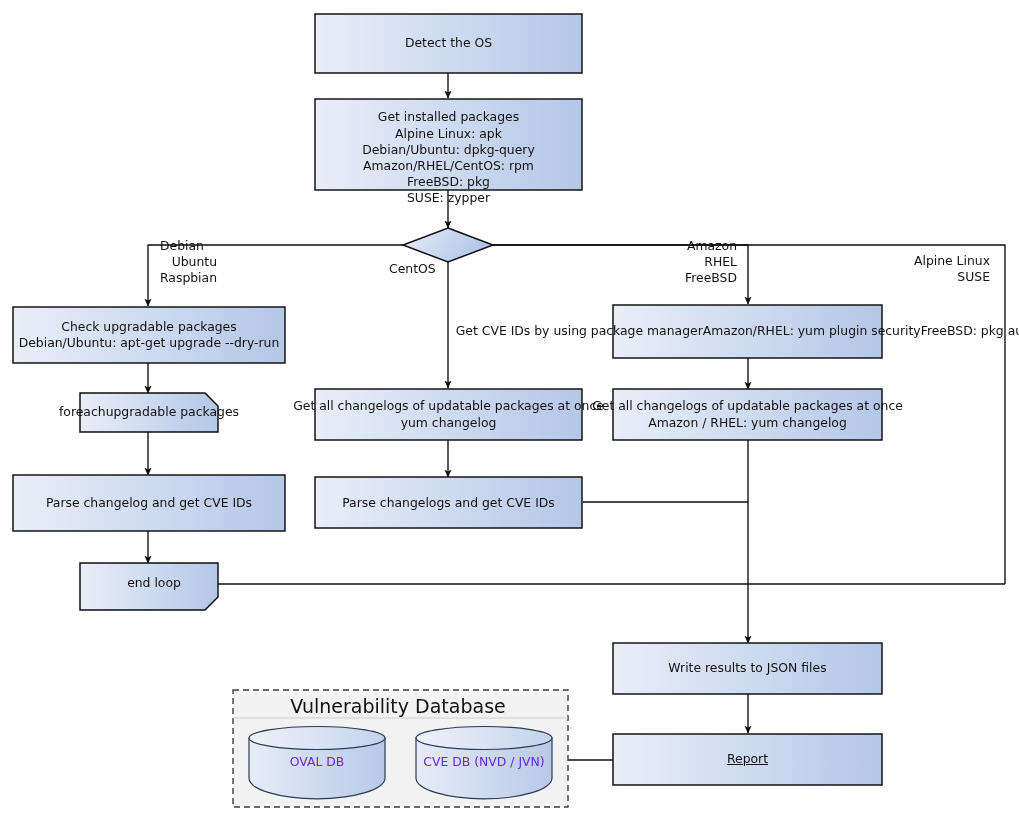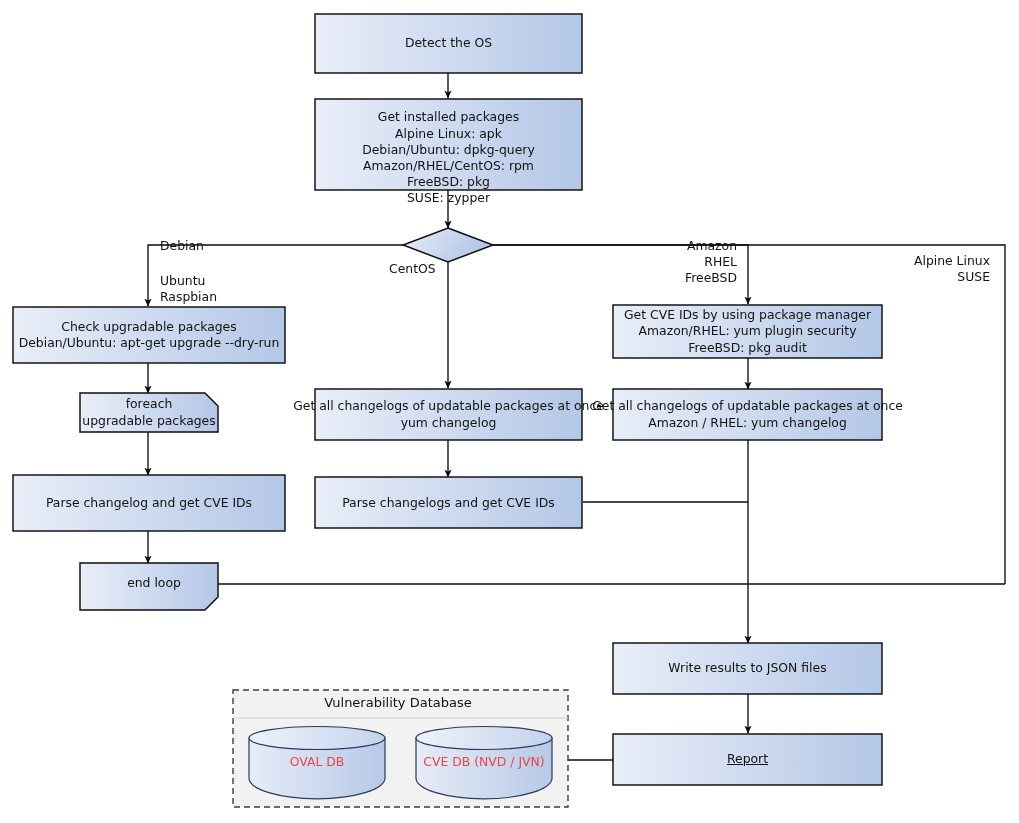--- a/index.html
+++ b/index.html
@@ -14,24 +14,24 @@
     pointer-events:none;white-space:nowrap;
   }
   .edge-label{
     position:absolute;color:#121212;font-size:12.4px;line-height:16.2px;
     white-space:nowrap;
   }
   .lbl-left{text-align:left;}
   .lbl-right{text-align:right;}
   .db-label{
     position:absolute;display:flex;align-items:center;justify-content:center;
-    color:#ef4444;font-size:12.4px;white-space:nowrap;
+    color:#6d28d9;font-size:12.4px;white-space:nowrap;
   }
   .panel-title{
-    position:absolute;color:#121212;font-size:13px;white-space:nowrap;
+    position:absolute;color:#121212;font-size:19px;white-space:nowrap;
     text-align:center;
   }
 </style>
 </head>
 <body>
 
 <div id="canvas">
 
   <svg class="layer" viewBox="0 0 1019 823" xmlns="http://www.w3.org/2000/svg">
     <defs>
@@ -124,21 +124,21 @@
     <div>Get installed packages</div>
     <div>Alpine Linux: apk</div>
     <div>Debian/Ubuntu: dpkg-query</div>
     <div>Amazon/RHEL/CentOS: rpm</div>
     <div>FreeBSD: pkg</div>
     <div>SUSE: zypper</div>
   </div>
 
   <div class="edge-label lbl-left" style="left:160px;top:238px;">
     <div>Debian</div>
-    <div style="text-align:left;margin-top:19px;">Ubuntu</div>
+    <div style="text-align:right;">Ubuntu</div>
     <div style="text-align:right;">Raspbian</div>
   </div>
 
   <div class="edge-label" style="left:389px;top:261px;">
     <div>CentOS</div>
   </div>
 
   <div class="edge-label lbl-right" style="left:640px;top:238px;width:97px;">
     <div>Amazon</div>
     <div>RHEL</div>
@@ -148,39 +148,39 @@
   <div class="edge-label lbl-right" style="left:870px;top:253px;width:120px;">
     <div>Alpine Linux</div>
     <div>SUSE</div>
   </div>
 
   <div class="node-text" style="left:13px;top:307px;width:272px;height:56px;flex-direction:column;text-align:right;">
     <div>Check upgradable packages</div>
     <div>Debian/Ubuntu: apt-get upgrade --dry-run</div>
   </div>
 
-  <div class="node-text" style="left:80px;top:393px;width:138px;height:39px;flex-direction:column;">
+  <div class="node-text" style="left:80px;top:393px;width:138px;height:39px;flex-direction:row;">
     <div>foreach</div>
     <div>upgradable  packages</div>
   </div>
 
   <div class="node-text" style="left:13px;top:475px;width:272px;height:56px;flex-direction:column;">
     <div>Parse changelog and get  CVE IDs</div>
   </div>
 
   <div class="node-text" style="left:80px;top:563px;width:148px;height:40px;">end loop</div>
 
   <div class="node-text" style="left:315px;top:389px;width:267px;height:51px;flex-direction:column;">
     <div>Get all changelogs of updatable packages at once</div>
     <div>yum changelog</div>
   </div>
 
   <div class="node-text" style="left:315px;top:477px;width:267px;height:53px;">Parse changelogs and get CVE IDs</div>
 
-  <div class="node-text" style="left:613px;top:305px;width:269px;height:53px;flex-direction:column;">
+  <div class="node-text" style="left:613px;top:305px;width:269px;height:53px;flex-direction:row;">
     <div>Get CVE IDs by using package manager</div>
     <div>Amazon/RHEL: yum plugin security</div>
     <div>FreeBSD: pkg audit</div>
   </div>
 
   <div class="node-text" style="left:613px;top:389px;width:269px;height:51px;flex-direction:column;">
     <div>Get all changelogs of updatable packages at once</div>
     <div>Amazon / RHEL: yum changelog</div>
   </div>
 

